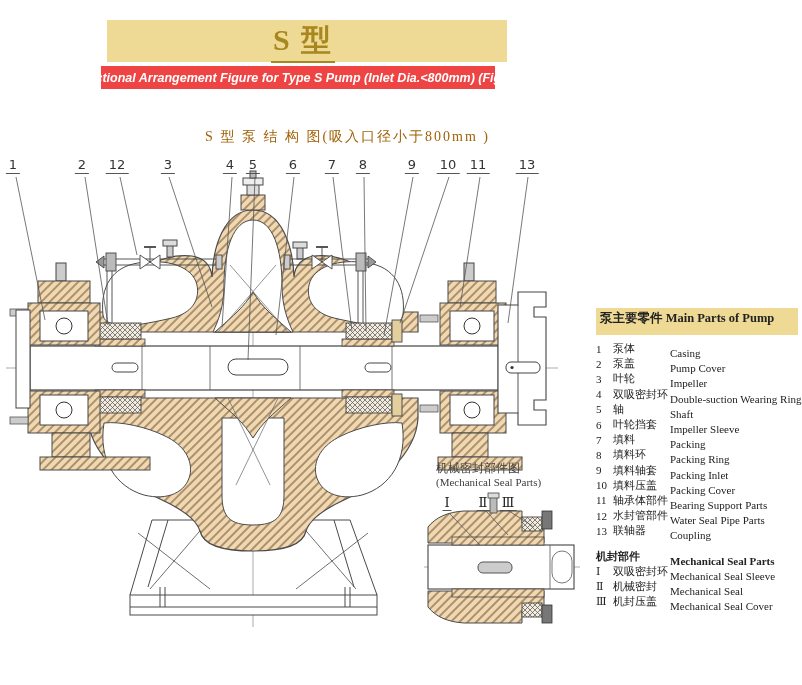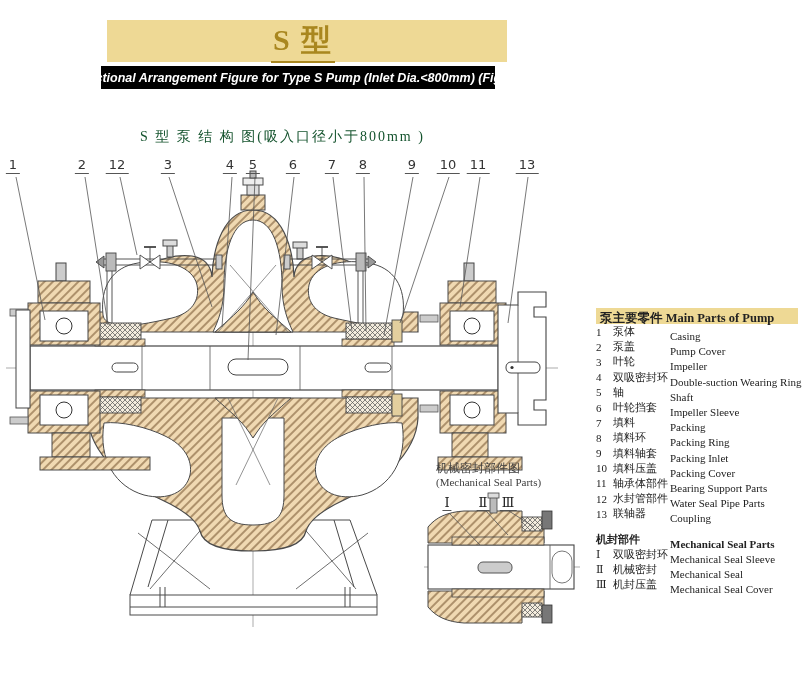--- a/index.html
+++ b/index.html
@@ -5,38 +5,38 @@
   html,body{margin:0;padding:0;}
   body{width:802px;height:685px;position:relative;background:#fff;
        font-family:"Liberation Serif","DejaVu Serif",serif;color:#222;overflow:hidden;}
   .abs{position:absolute;}
   
   .banner1{left:97px;top:20px;width:400px;height:42px;background:#eed995;
            display:flex;align-items:center;justify-content:center;
            font-family:"Liberation Sans","DejaVu Sans",sans-serif;color:#a9871f;font-weight:bold;margin-left:10px;}
   .banner1 .big{font-size:30px;letter-spacing:2px;border-bottom:2px solid #a9871f;padding:0 2px;margin-right:8px;font-family:"Liberation Serif",serif;}
   .banner1 .rest{font-size:24px;letter-spacing:1px;}
-  .banner2{left:101px;top:66px;width:394px;height:23px;background:#000000;
+  .banner2{left:101px;top:66px;width:394px;height:23px;background:#ef4444;
            display:flex;align-items:center;justify-content:center;
            font-family:"Liberation Sans","DejaVu Sans",sans-serif;font-style:italic;
            font-weight:bold;color:#ffffff;font-size:12.5px;white-space:nowrap;}
   
-  .caption{left:140px;top:128px;width:350px;text-align:left;font-size:14px;
-           letter-spacing:2px;color:#14532d;white-space:nowrap;}
+  .caption{left:140px;top:128px;width:350px;text-align:right;font-size:14px;
+           letter-spacing:2px;color:#a16207;white-space:nowrap;}
   
   .callout{top:157px;transform:translateX(-50%);font-family:"DejaVu Sans","Liberation Sans",sans-serif;
            font-size:13px;color:#333;border-bottom:1px solid #555;padding:0 3px;line-height:16px;}
   
   .inset-title{left:436px;top:461px;font-size:12px;color:#404040;line-height:14px;white-space:nowrap;}
   .roman{top:495px;transform:translateX(-50%);font-size:13px;color:#222;
          border-bottom:1px solid #555;padding:0 2px;line-height:15px;}
   
   .panel{left:596px;top:308px;width:202px;font-size:11px;}
-  .panel-header{background:#eed995;height:16px;line-height:21px;padding-left:4px;
-                font-weight:bold;font-size:12.5px;white-space:nowrap;margin-bottom:0;}
+  .panel-header{background:#eed995;height:27px;line-height:21px;padding-left:4px;
+                font-weight:bold;font-size:12.5px;white-space:nowrap;margin-bottom:6px;}
   .prow{display:flex;height:15.2px;align-items:center;white-space:nowrap;}
   .prow .no{width:17px;flex:none;}
   .prow .zh{width:57px;flex:none;}
   .prow .en{flex:1;margin-top:9px;}
   .seal-gap{height:10px;}
   .seal-head .zh2{width:74px;flex:none;}
   .seal-head{font-weight:bold;}
 </style>
 </head>
 <body>

